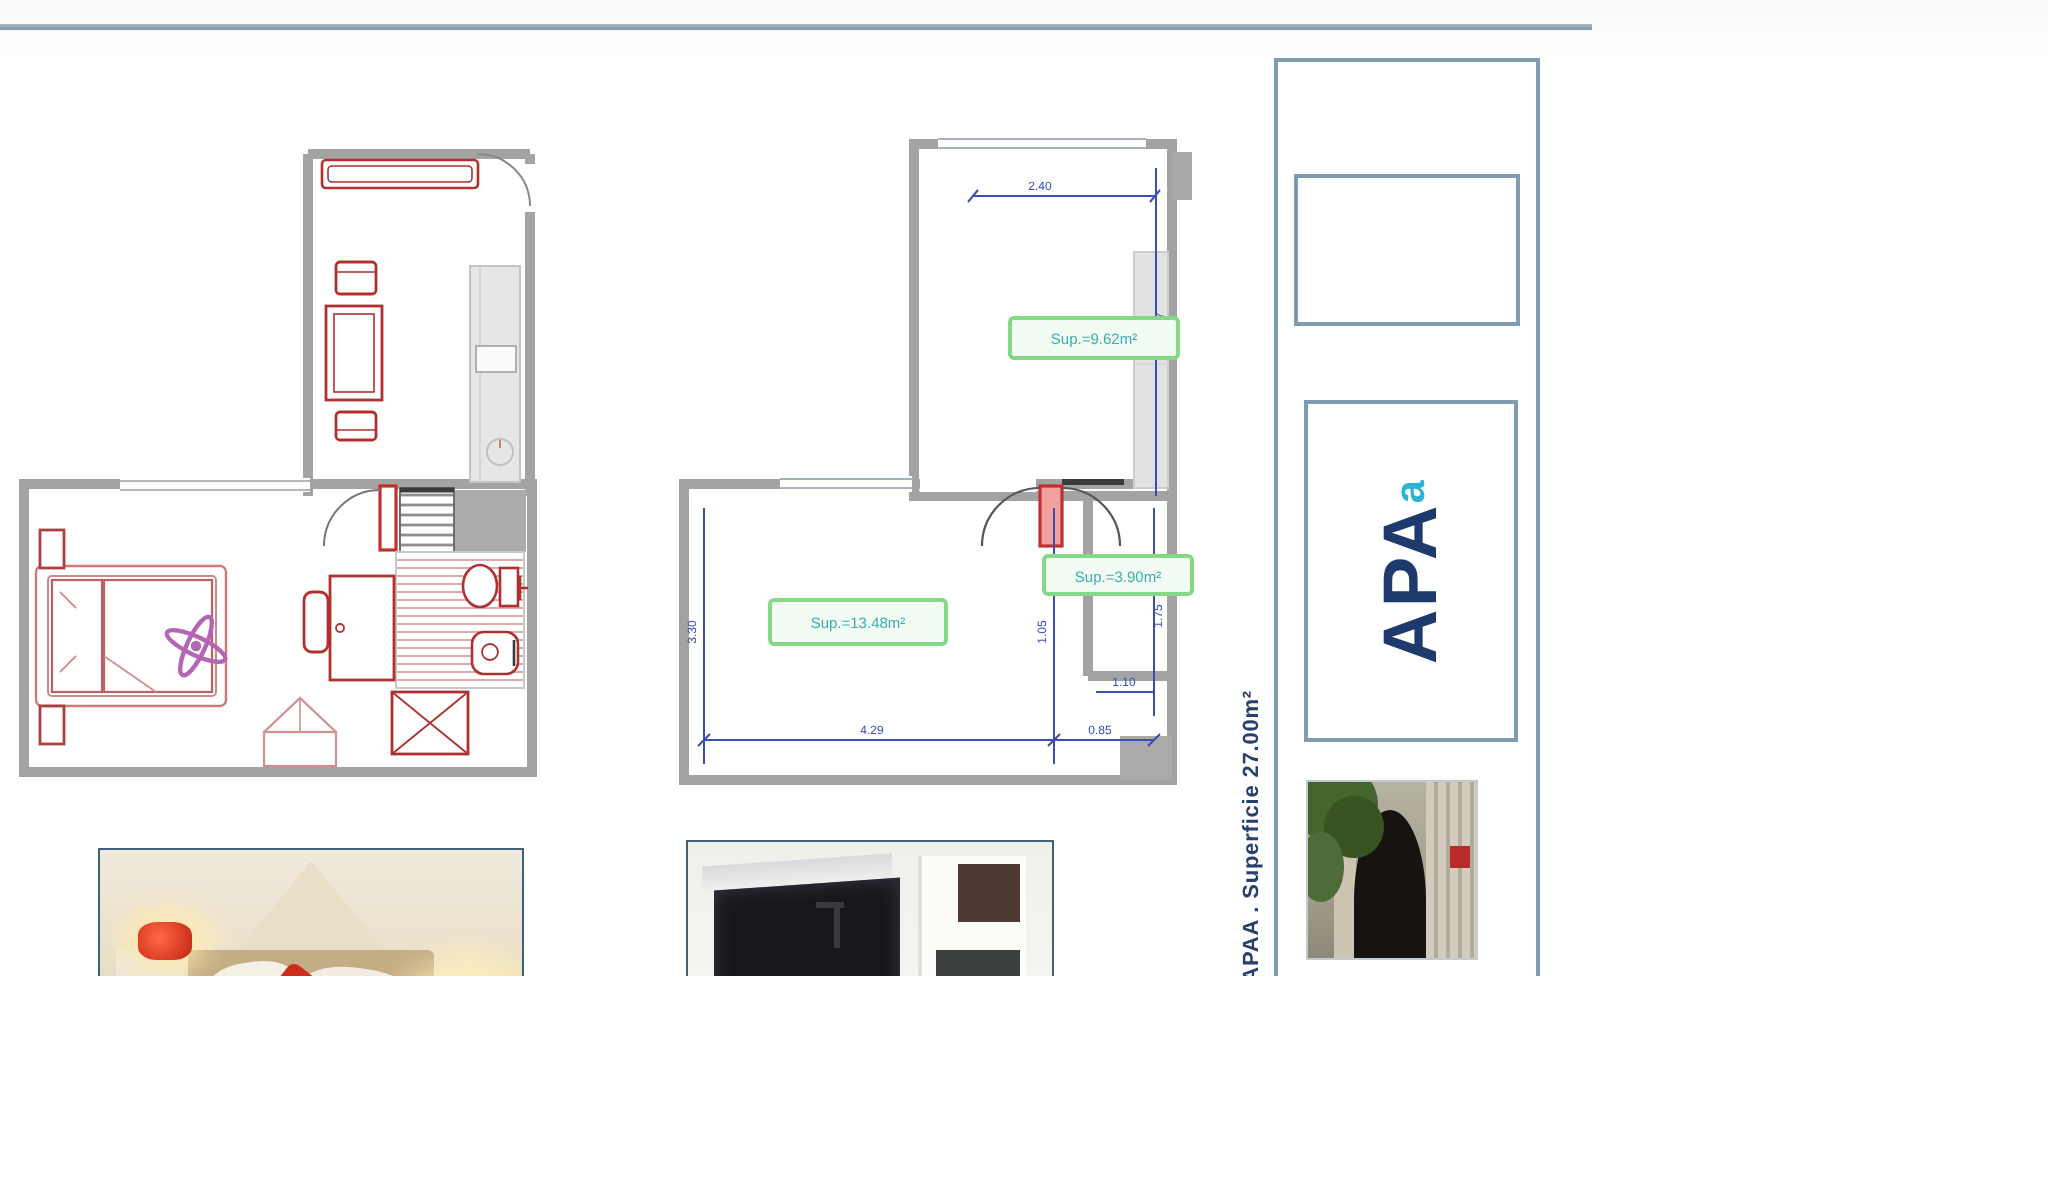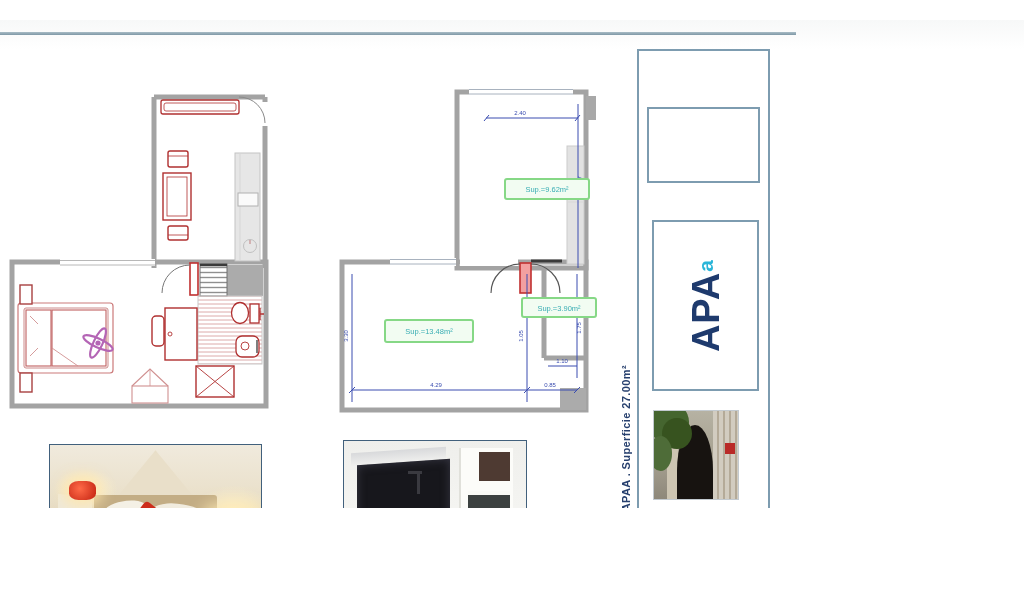--- a/index.html
+++ b/index.html
@@ -1,20 +1,19 @@
 <!DOCTYPE html>
 <html><head>
 <meta charset="utf-8">
 <style>
   html,body { margin:0; padding:0; background:#fff; }
   .canvas {
     position:relative; width:1024px; height:488px; overflow:hidden;
     background:linear-gradient(180deg,#f7f8f8 0%, #ffffff 6%);
     font-family:"Liberation Sans", sans-serif;
-    margin-top:20px;
   }
   .abs { position:absolute; }
 
   
   .top-rule { left:0; top:12px; width:796px; height:3px;
     background:linear-gradient(180deg,#a9bcc6,#7e98a6); }
 
   
   .sidebar-frame { left:637px; top:29px; width:129px; height:566px;
     border:2px solid #7d9cb0; background:#fff; }

